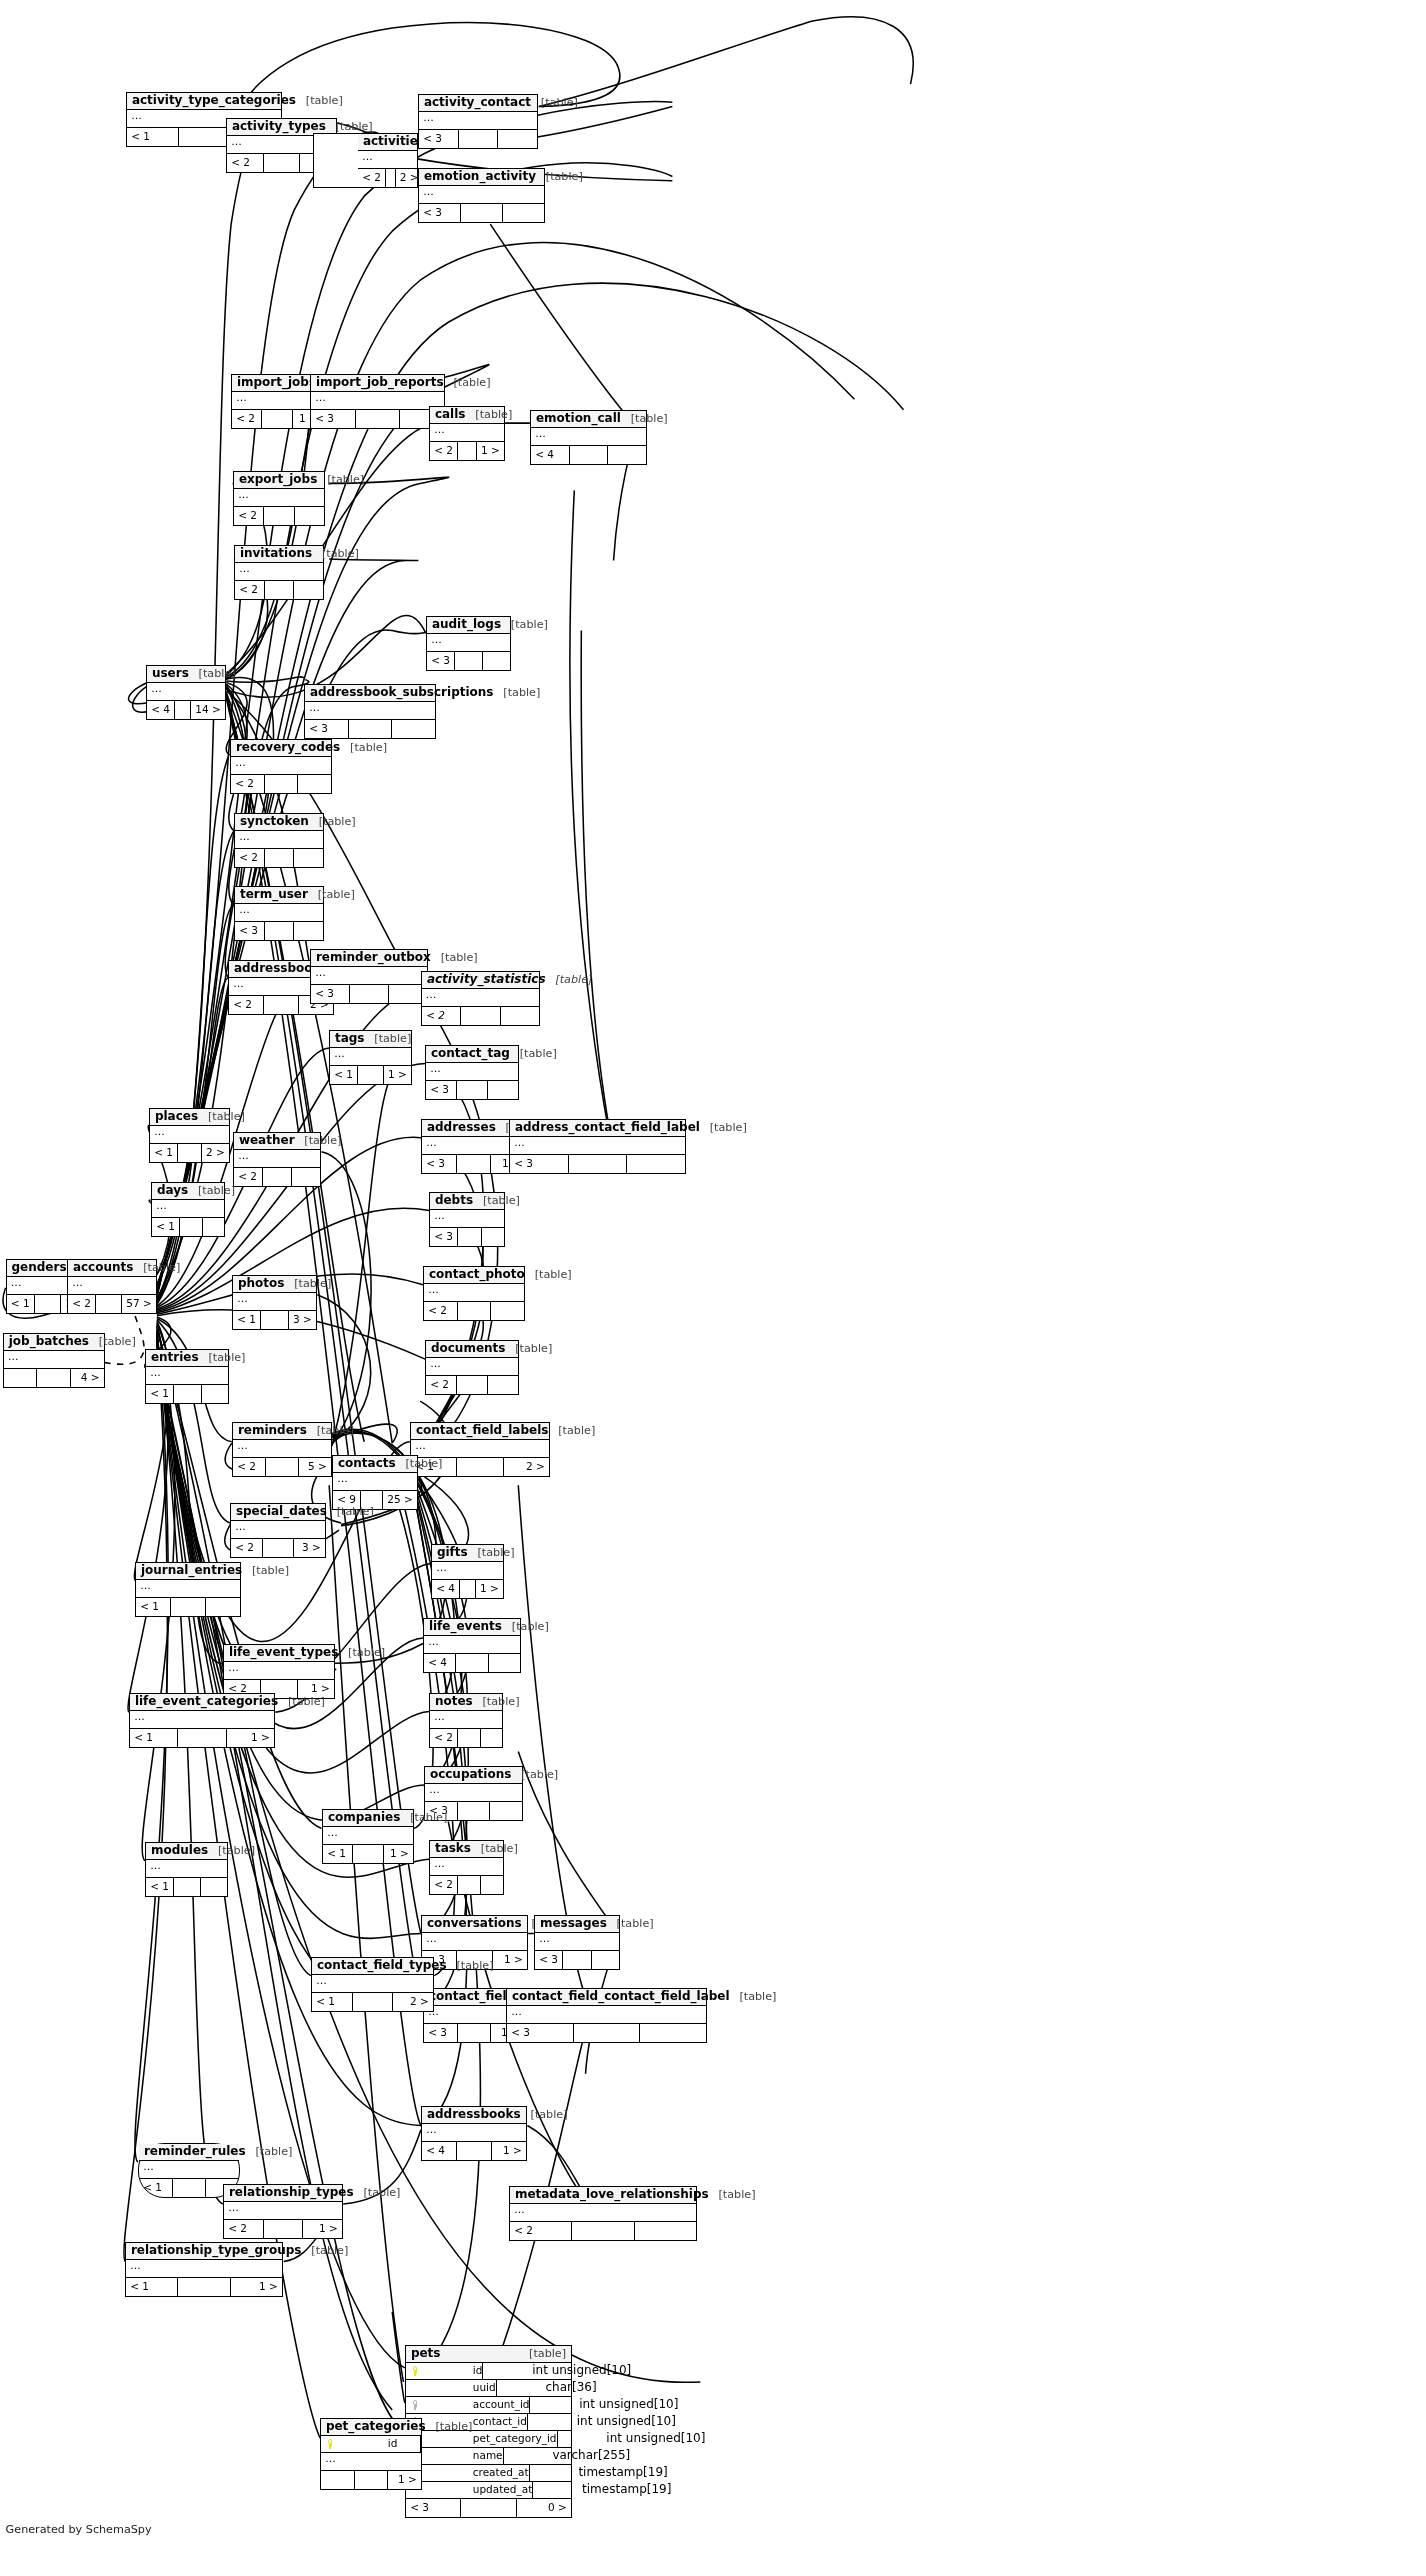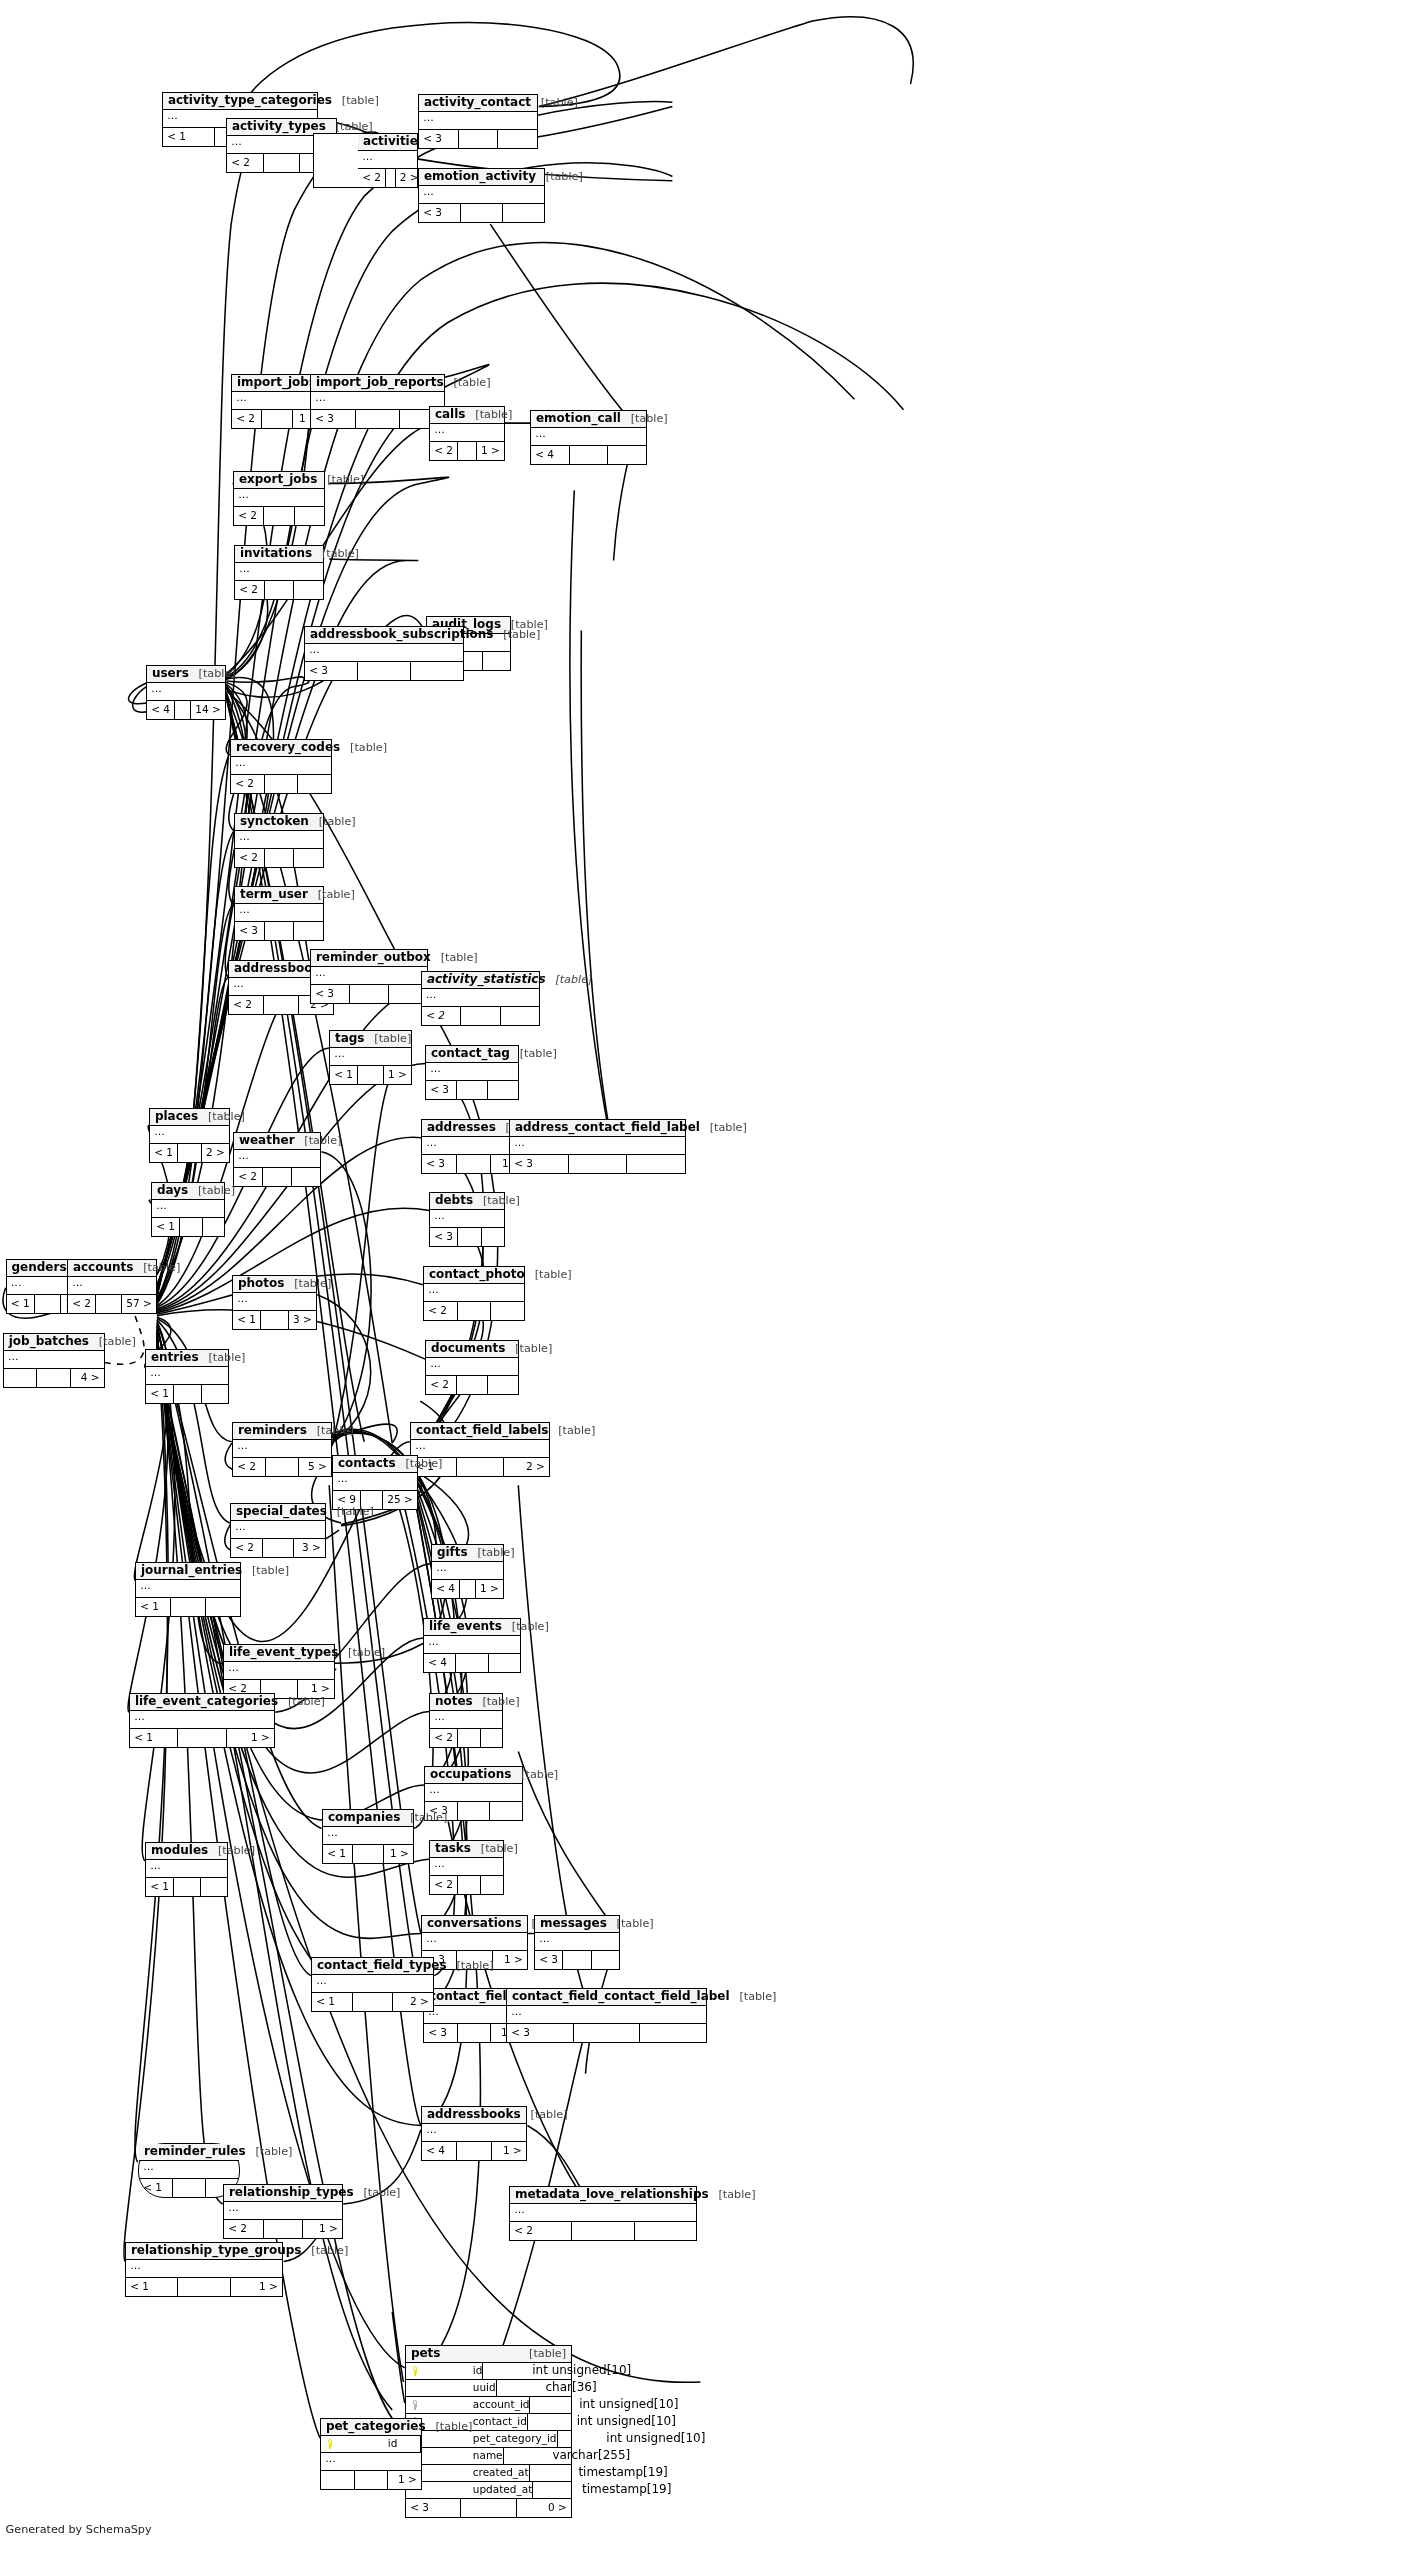--- a/index.html
+++ b/index.html
@@ -204,21 +204,21 @@
       <path d="M560,3300 C570,3380 575,3420 578,3430"></path>
       <path d="M470,2120 C500,2600 540,3200 576,3400"></path>
 
       <path d="M224,1930 C380,2600 420,3280 560,3440"></path>
       <path d="M224,1935 C400,2700 480,3400 576,3470"></path>
       <path d="M224,1940 C420,2900 620,3420 1000,3400"></path>
     </g>
   </svg>
 
   <div id="nodes">
-      <div class="node" style="left: 126px; top: 92px; width: 156px; margin-left: 36px;">
+      <div class="node" style="left: 126px; top: 92px; width: 156px;">
         <div class="hdr">
           <span class="tname">activity_type_categories</span>
           <span class="ttype">[table]</span>
         </div>
         <div class="ellipsis">...</div>
         <div class="cols">
           <div class="c l">&lt; 1</div>
           <div class="c"></div>
           <div class="c r">1 &gt;</div>
         </div>
@@ -360,21 +360,21 @@
           <span class="tname">users</span>
           <span class="ttype">[table]</span>
         </div>
         <div class="ellipsis">...</div>
         <div class="cols">
           <div class="c l">&lt; 4</div>
           <div class="c"></div>
           <div class="c r">14 &gt;</div>
         </div>
       </div>
-      <div class="node" style="left: 304px; top: 626px; width: 160px;">
+      <div class="node" style="left: 304px; top: 684px; width: 132px;">
         <div class="hdr">
           <span class="tname">addressbook_subscriptions</span>
           <span class="ttype">[table]</span>
         </div>
         <div class="ellipsis">...</div>
         <div class="cols">
           <div class="c l">&lt; 3</div>
           <div class="c"></div>
           <div class="c r"></div>
         </div>

